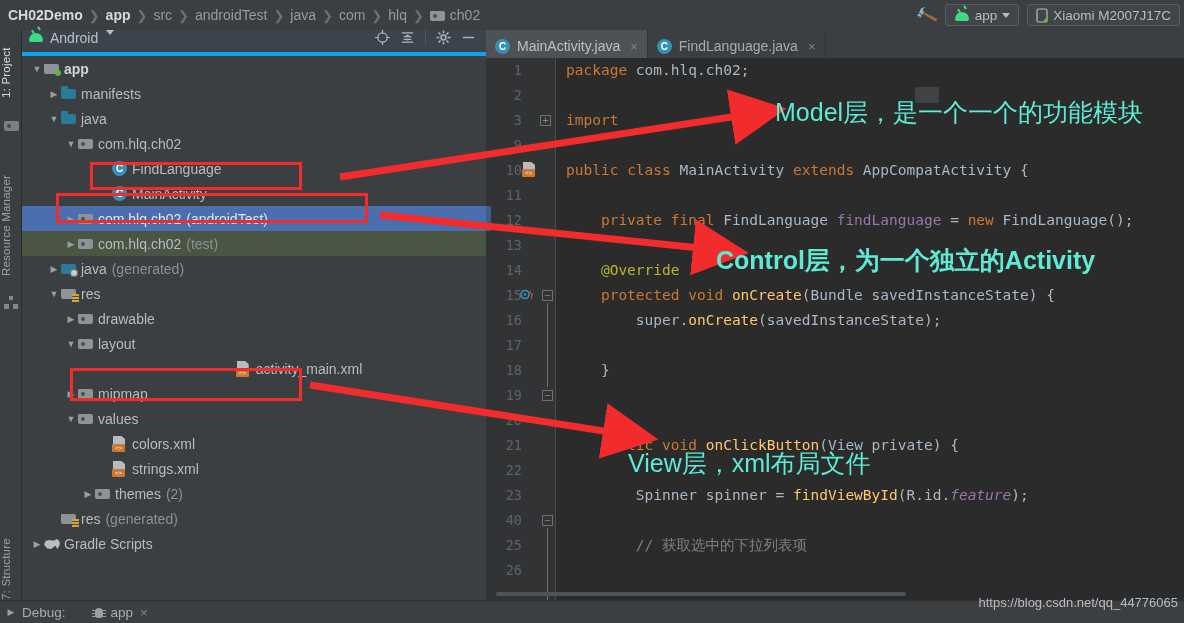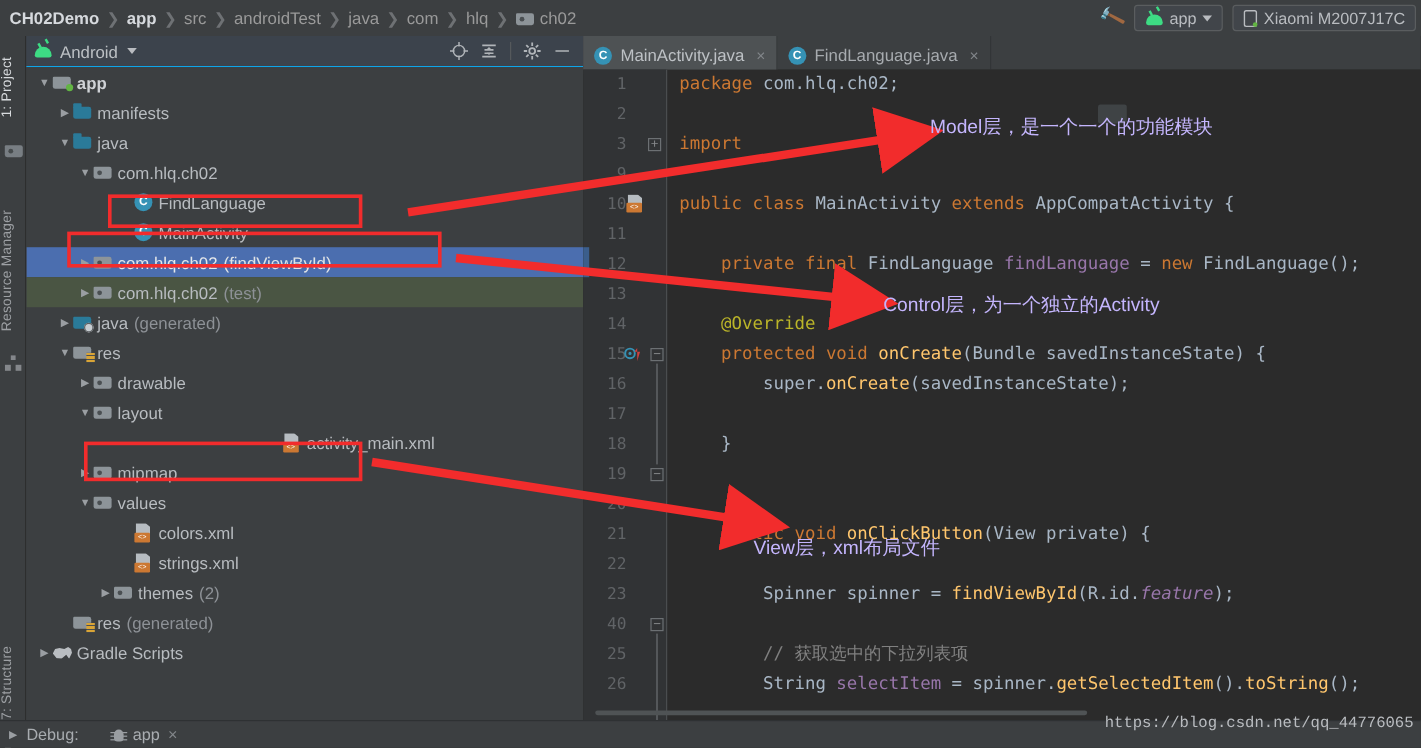--- a/index.html
+++ b/index.html
@@ -72,22 +72,22 @@
     opacity: .75;
   }
 
   
   .projpanel {
     position: absolute; left: 22px; top: 30px; width: 464px; height: 570px;
     background: #3c3f41;
   }
   .projhead {
     height: 26px; background: #3c434c;
-    display: flex; align-items: center; padding: 0 6px;
-    border-bottom: 1px solid #0ea5e9;
+    display: flex; align-items: flex-start; padding: 0 6px;
+    border-bottom: 4px solid #0ea5e9;
   }
   .projhead-title {
     color: #bcc0c4; font-size: 14px; margin-left: 6px;
   }
   .projhead-actions {
     margin-left: auto; display: flex; align-items: center; gap: 10px;
     padding-right: 4px;
   }
   .divider-v { width: 1px; height: 15px; background: #55595c; }
 
@@ -252,21 +252,21 @@
     position: absolute; background: #3f4345; width: 24px; height: 16px;
     border-radius: 2px;
   }
 
   
   .anno-svg {
     position: absolute; left: 0; top: 0; width: 1184px; height: 623px;
     pointer-events: none;
   }
   .anno-text {
-    position: absolute; color: #c4b5fd; font-size: 16px;
+    position: absolute; color: #5eead4; font-size: 25px;
     font-family: "Liberation Sans", sans-serif;
     white-space: nowrap;
   }
 
   
   .bottombar {
     position: absolute; left: 0; top: 600px; width: 1184px; height: 23px;
     background: #3c3f41; border-top: 1px solid #2e3133;
     display: flex; align-items: center; font-size: 13.5px; color: #a8acb0;
   }
@@ -282,21 +282,21 @@
     content:""; position:absolute; left:0px; top:4px; width:14px; height:1px;
     background:#9a9ea2;
     box-shadow: 0 3px 0 #9a9ea2, 0 6px 0 #9a9ea2;
   }
   .bb-x { color: #82868a; margin-left: 7px; }
 
   
   .watermark {
     position: absolute; right: 6px; top: 595px;
     color: #b9bcc0; font-size: 13px;
-    font-family: Liberation Mono, monospace;
+    font-family: Liberation Sans, sans-serif;
   }
   .scrollbar-h {
     position: absolute; left: 486px; top: 590px; width: 440px; height: 6px;
   }
   .scrollbar-h i {
     position: absolute; left: 10px; top: 2px; width: 410px; height: 4px;
     background: #4f5355; border-radius: 2px; display: block;
   }
 </style>
 </head>
@@ -410,21 +410,21 @@
         </div>
         <div class="row" style="padding-left: 76px;">
           <span class="arrow"></span>
           <span class="ic-class"></span>
           <span class="lbl">MainActivity</span>
         </div>
         <div class="row sel-blue" style="padding-left: 42px;">
           <span class="arrow">▶</span>
           <span class="ic-folder"></span>
           <span class="lbl">com.hlq.ch02</span>
-          <span class="suffix" style="color: rgb(223, 227, 230);">(findViewById)</span>
+          <span class="suffix" style="color: rgb(223, 227, 230);">(androidTest)</span>
         </div>
         <div class="row sel-green" style="padding-left: 42px;">
           <span class="arrow">▶</span>
           <span class="ic-folder"></span>
           <span class="lbl">com.hlq.ch02</span>
           <span class="suffix">(test)</span>
         </div>
         <div class="row" style="padding-left: 25px;">
           <span class="arrow">▶</span>
           <span class="ic-folder-gen"></span>
@@ -525,21 +525,21 @@
           <div class="cl"><span class="lnum">16</span><span class="ctext">        <span class="cls">super</span>.<span class="fn">onCreate</span>(<span class="cls">savedInstanceState</span>);</span></div>
           <div class="cl"><span class="lnum">17</span></div>
           <div class="cl"><span class="lnum">18</span><span class="ctext">    }</span></div>
           <div class="cl"><span class="lnum">19</span><span class="ctext"></span></div>
           <div class="cl"><span class="lnum">20</span><span class="ctext"></span></div>
           <div class="cl"><span class="lnum">21</span><span class="ctext">    <span class="kw">public</span> <span class="kw">void</span> <span class="fn">onClickButton</span>(<span class="cls">View</span> <span class="cls">private</span>) {</span></div>
           <div class="cl"><span class="lnum">22</span><span class="ctext"></span></div>
           <div class="cl"><span class="lnum">23</span><span class="ctext">        <span class="cls">Spinner</span> <span class="cls">spinner</span> = <span class="fn">findViewById</span>(<span class="cls">R</span>.<span class="cls">id</span>.<span class="pur-i">feature</span>);</span></div>
           <div class="cl"><span class="lnum">40</span><span class="ctext"></span></div>
           <div class="cl"><span class="lnum">25</span><span class="ctext"><span class="cmt">        // 获取选中的下拉列表项</span></span></div>
-          <div class="cl"><span class="lnum">26</span><span class="ctext">        <span class="cls">String</span> <span class="fld">selectItem</span> = <span class="cls">spinner</span>.<span class="fn">getSelectedItem</span>().<span class="fn">toString</span>();</span></div>
+          <div class="cl"><span class="lnum">26</span></div>
         </div>
 
       <div class="import-chip" style="left:429px; top:29px;"></div>
       <div class="fold" style="left:54px; top:57px;">+</div>
       <span class="ic-xml" style="position:absolute; left:36px; top:104px; width:14px; height:14px;"></span>
       <div class="caret-highlight" style="top:148px;"></div>
       <svg width="14" height="14" viewBox="0 0 14 14" style="position:absolute; left:34px; top:230px;">
         <circle cx="5" cy="6.5" r="4" fill="none" stroke="#3592b5" stroke-width="1.6"></circle>
         <circle cx="5" cy="6.5" r="1.3" fill="#3592b5"></circle>
         <path d="M11 13V2l-2.4 3.2H13.4z" fill="#cc4040"></path>
@@ -564,21 +564,21 @@
     </defs>
 
     <line x1="340" y1="177" x2="738" y2="116" stroke="#f22c2c" stroke-width="7" marker-end="url(#ah)"></line>
 
     <line x1="380" y1="215" x2="700" y2="248" stroke="#f22c2c" stroke-width="7" marker-end="url(#ah)"></line>
 
     <line x1="310" y1="385" x2="610" y2="432" stroke="#f22c2c" stroke-width="7" marker-end="url(#ah)"></line>
   </svg>
 
   <div class="anno-text" style="left:775px; top:96px;">Model层，是一个一个的功能模块</div>
-  <div class="anno-text" style="left:736px; top:244px;">Control层，为一个独立的Activity</div>
+  <div class="anno-text" style="left:716px; top:244px;font-weight:bold;">Control层，为一个独立的Activity</div>
   <div class="anno-text" style="left:628px; top:431px;margin-top:16px;">View层，xml布局文件</div>
 
   <div class="bottombar">
     <span class="bb-arrow">▶</span>
     <span>Debug:</span>
     <span class="bug-ico"></span>
     <span>app</span>
     <span class="bb-x">×</span>
   </div>
 

